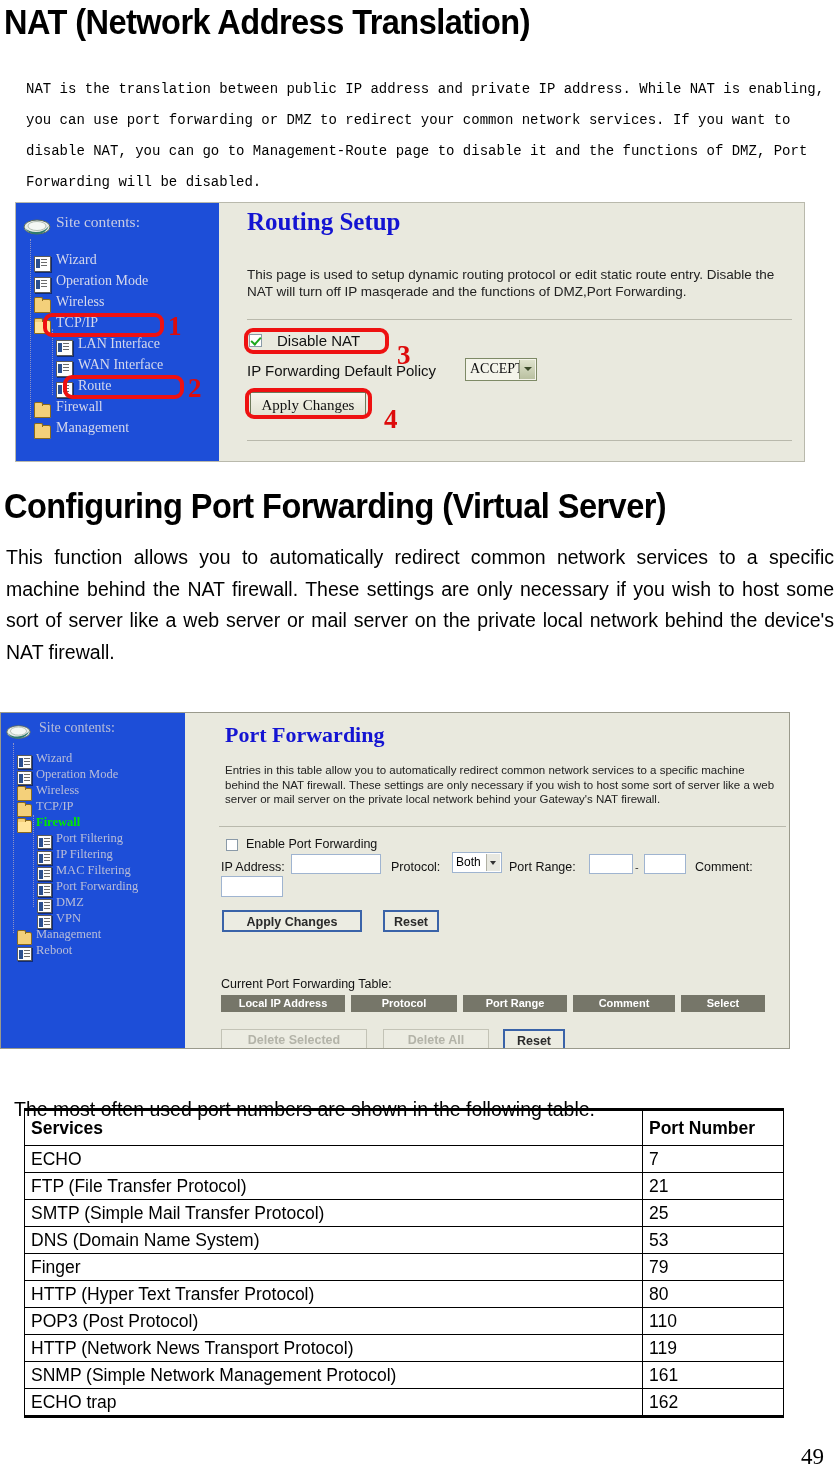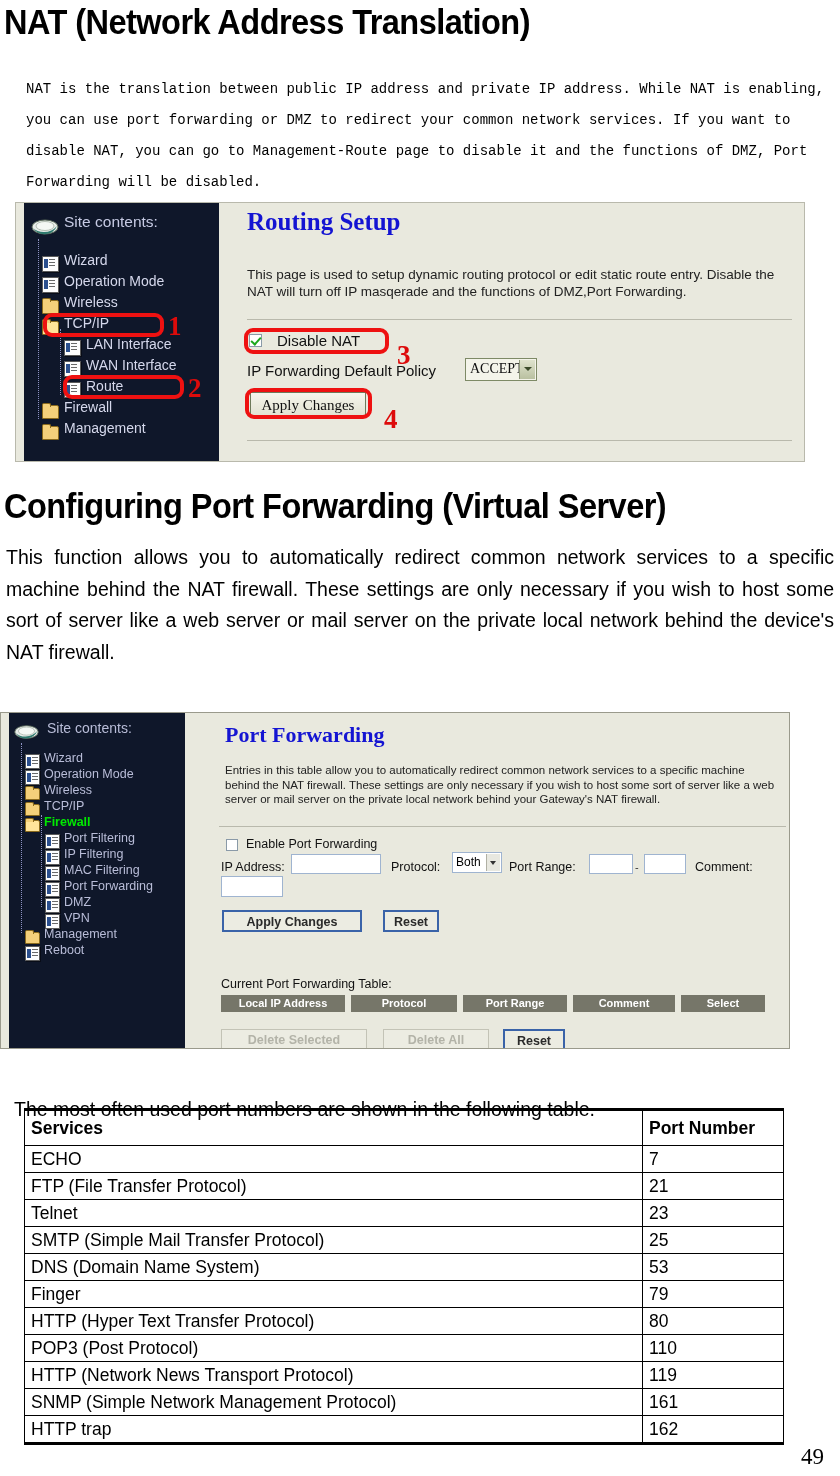--- a/index.html
+++ b/index.html
@@ -61,23 +61,23 @@
   #shot-routing {
     position: absolute;
     left: 15px; top: 202px;
     width: 790px; height: 260px;
     background: #e9e9de;
     border: 1px solid #b9b9ac;
     box-sizing: border-box;
     overflow: hidden;
   }
   .sidebar {
-    position: absolute; left: 8px; top: 0; bottom: 0;
-    background: #0f172a;
-    font-family: Liberation Sans, sans-serif;
+    position: absolute; left: 0; top: 0; bottom: 0;
+    background: #1d4ed8;
+    font-family: Liberation Serif, serif;
     color: #ccd0e8;
     overflow: hidden;
   }
   #shot-routing .sidebar { width: 203px; }
   .sb-head {
     position: absolute; left: 40px; top: 10px;
     font-size: 15.5px; color: #c7cbe4; white-space: nowrap;
   }
   .sb-globe {
     position: absolute; left: 6px; top: 14px;
@@ -465,24 +465,20 @@
   <tbody>
     <tr>
         <td>ECHO</td>
         <td class="col-port">7</td>
       </tr>
     <tr>
         <td>FTP (File Transfer Protocol)</td>
         <td class="col-port">21</td>
       </tr>
     <tr>
-        <td>Telnet</td>
-        <td class="col-port">23</td>
-      </tr>
-    <tr>
         <td>SMTP (Simple Mail Transfer Protocol)</td>
         <td class="col-port">25</td>
       </tr>
     <tr>
         <td>DNS (Domain Name System)</td>
         <td class="col-port">53</td>
       </tr>
     <tr>
         <td>Finger</td>
         <td class="col-port">79</td>
@@ -497,19 +493,19 @@
       </tr>
     <tr>
         <td>HTTP (Network News Transport Protocol)</td>
         <td class="col-port">119</td>
       </tr>
     <tr>
         <td>SNMP (Simple Network Management Protocol)</td>
         <td class="col-port">161</td>
       </tr>
     <tr>
-        <td>HTTP trap</td>
+        <td>ECHO trap</td>
         <td class="col-port">162</td>
       </tr>
   </tbody>
 </table>
 
 <div id="page-number">49</div>
 
 </body></html>

